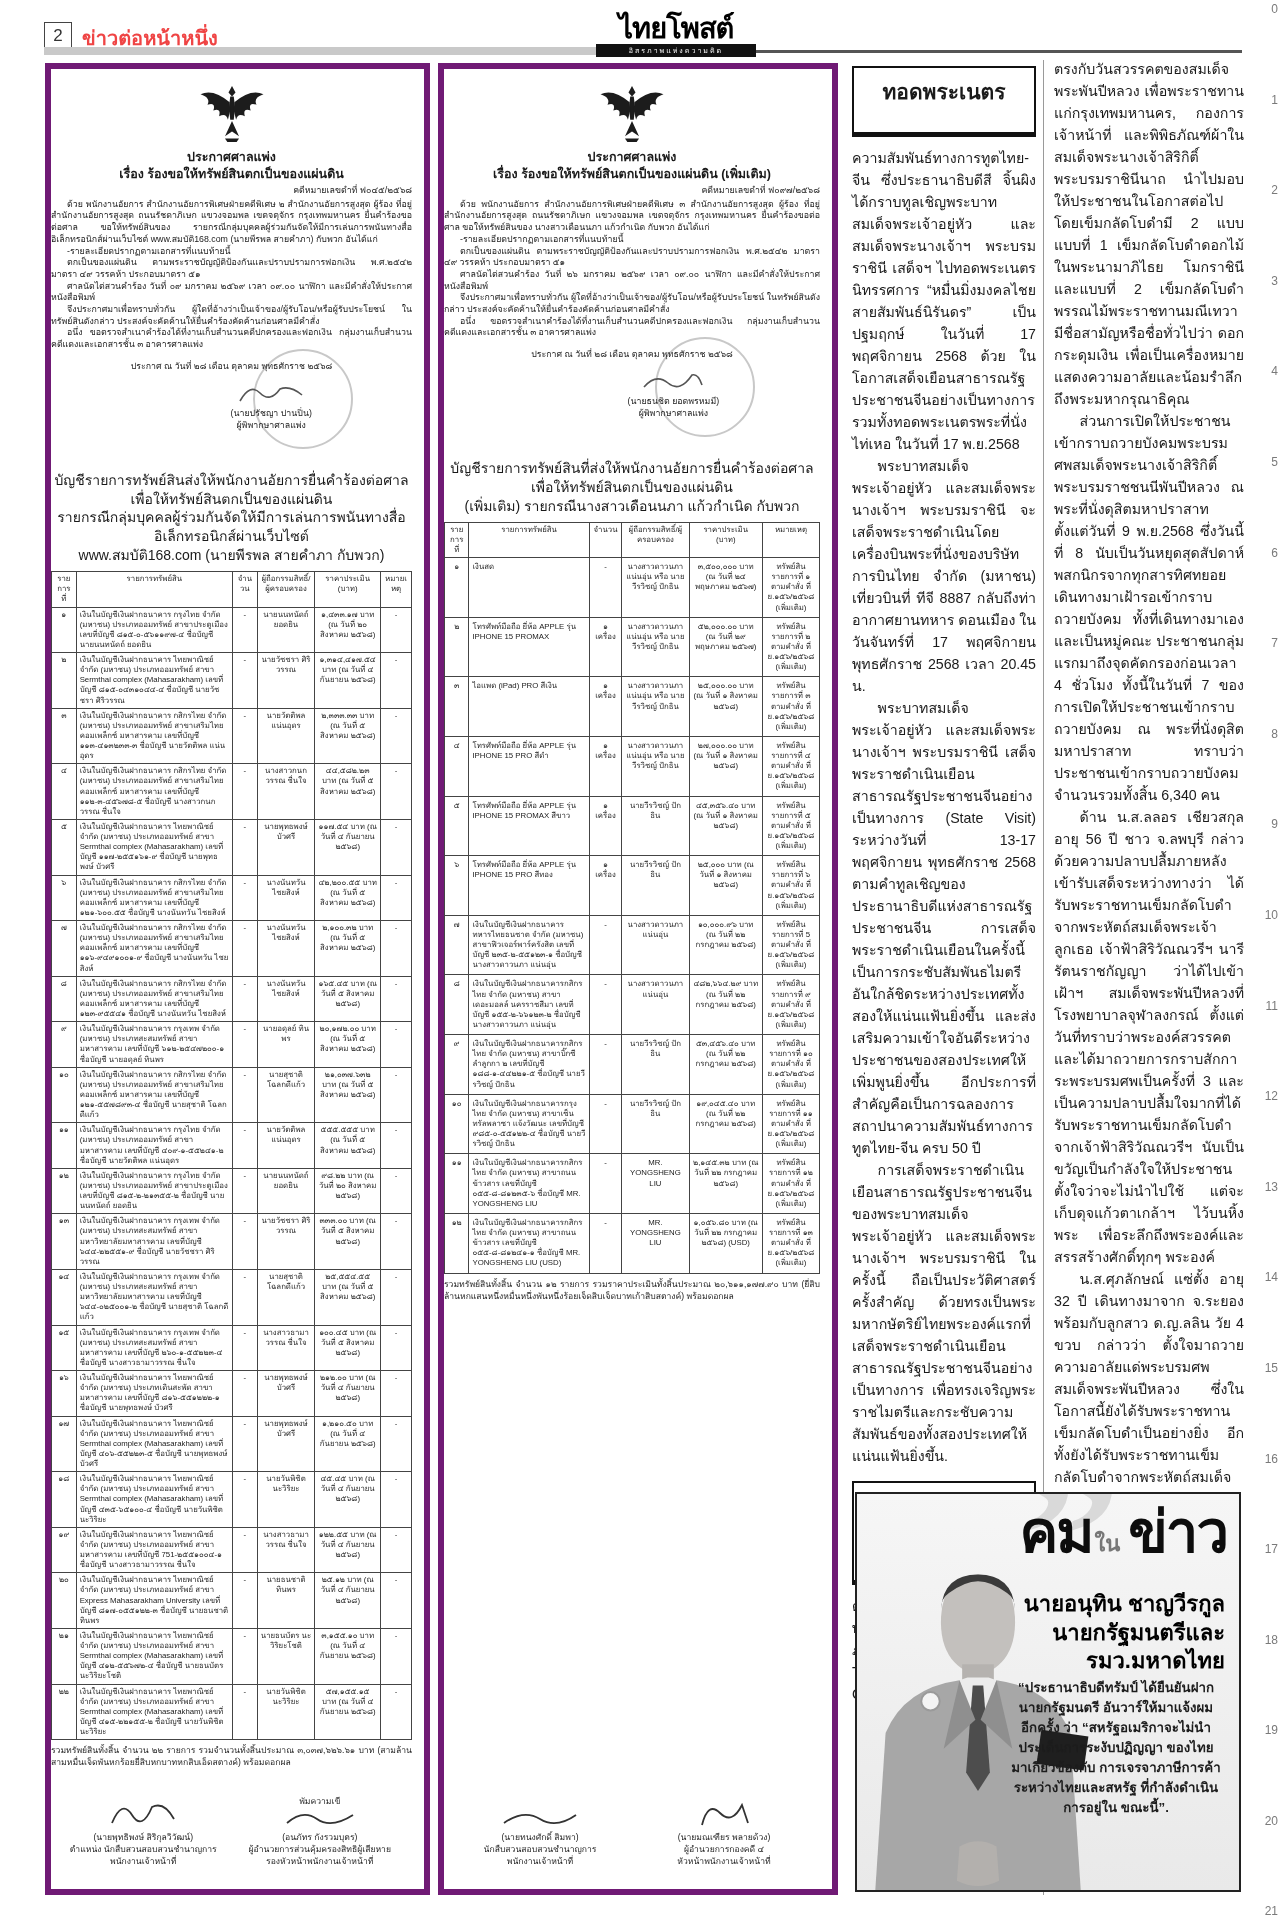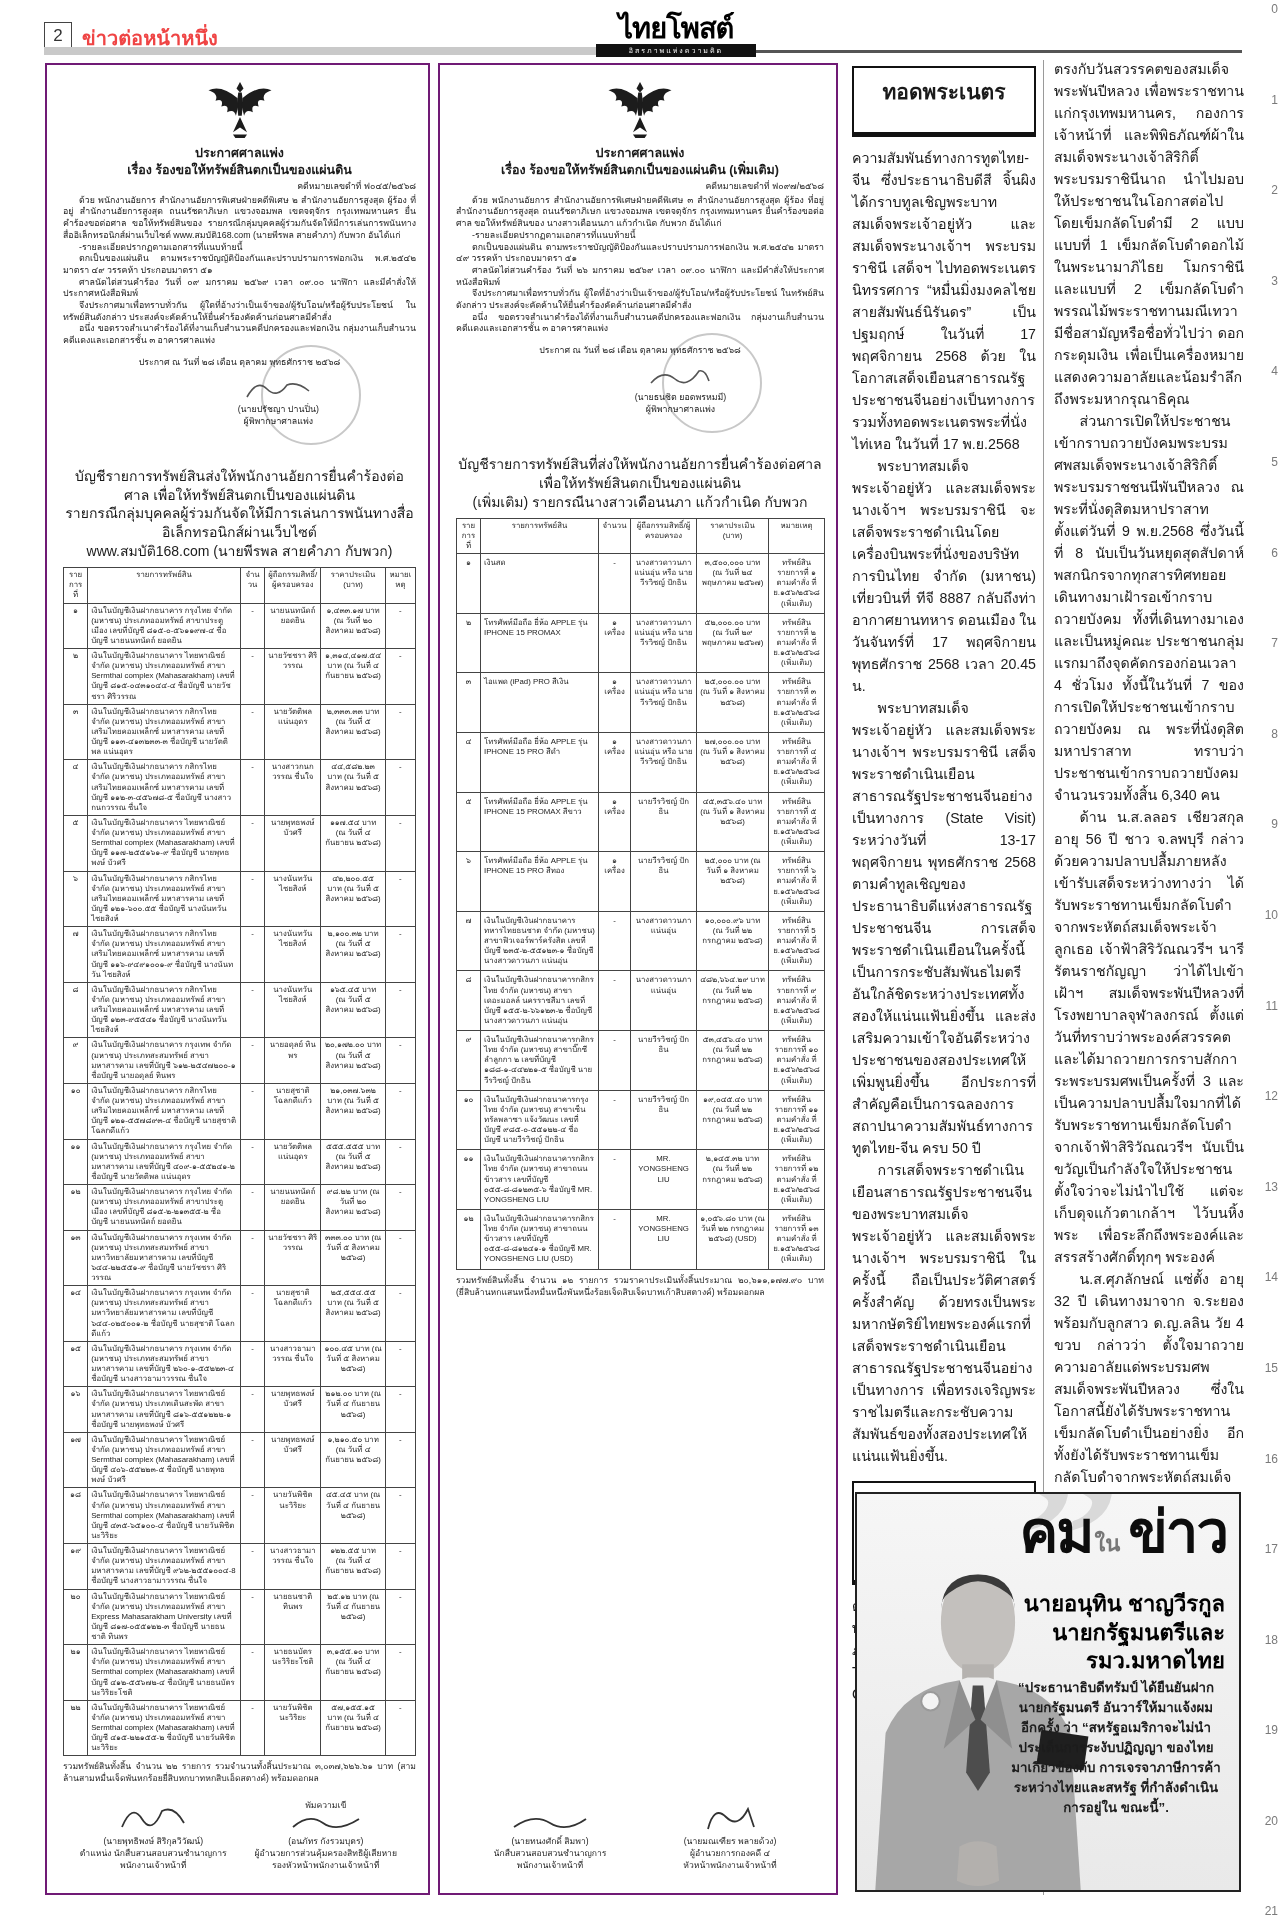--- a/index.html
+++ b/index.html
@@ -11,22 +11,22 @@
   .hdr-section{position:absolute;left:82px;top:22px;font-size:20px;font-weight:bold;color:#ef4444;}
   .hdr-bar{position:absolute;left:44px;top:47px;width:552px;height:8px;background:#c9c9c9;}
   .hdr-line{position:absolute;left:756px;top:50px;width:486px;height:3px;background:#555;}
   .masthead{position:absolute;left:596px;top:14px;width:160px;text-align:center;}
   .masthead .mh-name{font-size:29px;font-weight:bold;letter-spacing:-1px;color:#000;line-height:1;}
   .masthead .mh-tag{margin-top:1px;background:#111;color:#fff;font-size:7px;letter-spacing:2px;padding:1px 0;}
   
   .ruler{position:absolute;left:1248px;top:2px;width:30px;text-align:right;color:#7a7a7a;font-size:12px;}
   .ruler div{height:90.6px;}
   
-  .docbox{position:absolute;top:63px;border:2px solid #701a75;background:#fff;box-sizing:border-box;
-    padding:10px 12px 16px 16px;display:flex;flex-direction:column;overflow:hidden;}
+  .docbox{position:absolute;top:63px;border:6px solid #701a75;background:#fff;box-sizing:border-box;
+    padding:10px 12px 16px 0;display:flex;flex-direction:column;overflow:hidden;}
   #doc1{left:45px;width:385px;height:1832px;}
   #doc2{left:438px;width:400px;height:1832px;}
   .garuda{display:block;margin:2px auto 2px auto;}
   .doc-title{text-align:center;font-weight:bold;font-size:12.5px;line-height:1.35;}
   .doc-case{text-align:right;font-size:8.8px;}
   .doc-body{font-size:8.8px;line-height:1.33;text-align:justify;margin-top:2px;}
   .doc-body p{margin:0;text-indent:16px;}
   .announce{font-size:8.8px;text-align:center;margin-top:8px;position:relative;z-index:2;}
   .sigblock{position:relative;height:92px;margin-top:2px;}
   .seal{position:absolute;left:56%;top:-26px;width:96px;height:96px;border:2px solid rgba(130,130,130,.55);
@@ -313,21 +313,21 @@
           <tr>
             <td>๑๘</td>
             <td>เงินในบัญชีเงินฝากธนาคาร ไทยพาณิชย์ จำกัด (มหาชน) ประเภทออมทรัพย์ สาขา Sermthai complex (Mahasarakham) เลขที่บัญชี ๔๓๕-๖๕๑๐๐-๔ ชื่อบัญชี นายวันพิชิต นะวิริยะ</td>
             <td>-</td>
             <td>นายวันพิชิต นะวิริยะ</td>
             <td>๔๕.๔๕ บาท (ณ วันที่ ๔ กันยายน ๒๕๖๘)</td>
             <td>-</td>
           </tr>
           <tr>
             <td>๑๙</td>
-            <td>เงินในบัญชีเงินฝากธนาคาร ไทยพาณิชย์ จำกัด (มหาชน) ประเภทออมทรัพย์ สาขามหาสารคาม เลขที่บัญชี ๙๖๒-๒๕๕๑๐๐๔-8 ชื่อบัญชี นางสาวธามาวรรณ ชื่นใจ</td>
+            <td>เงินในบัญชีเงินฝากธนาคาร ไทยพาณิชย์ จำกัด (มหาชน) ประเภทออมทรัพย์ สาขามหาสารคาม เลขที่บัญชี 751-๒๕๕๑๐๐๔-๑ ชื่อบัญชี นางสาวธามาวรรณ ชื่นใจ</td>
             <td>-</td>
             <td>นางสาวธามาวรรณ ชื่นใจ</td>
             <td>๑๒๒.๕๕ บาท (ณ วันที่ ๔ กันยายน ๒๕๖๘)</td>
             <td>-</td>
           </tr>
           <tr>
             <td>๒๐</td>
             <td>เงินในบัญชีเงินฝากธนาคาร ไทยพาณิชย์ จำกัด (มหาชน) ประเภทออมทรัพย์ สาขา Express Mahasarakham University เลขที่บัญชี ๘๑๗-๐๕๕๑๒๒-๓ ชื่อบัญชี นายธนชาติ ทินพร</td>
             <td>-</td>
             <td>นายธนชาติ ทินพร</td>

